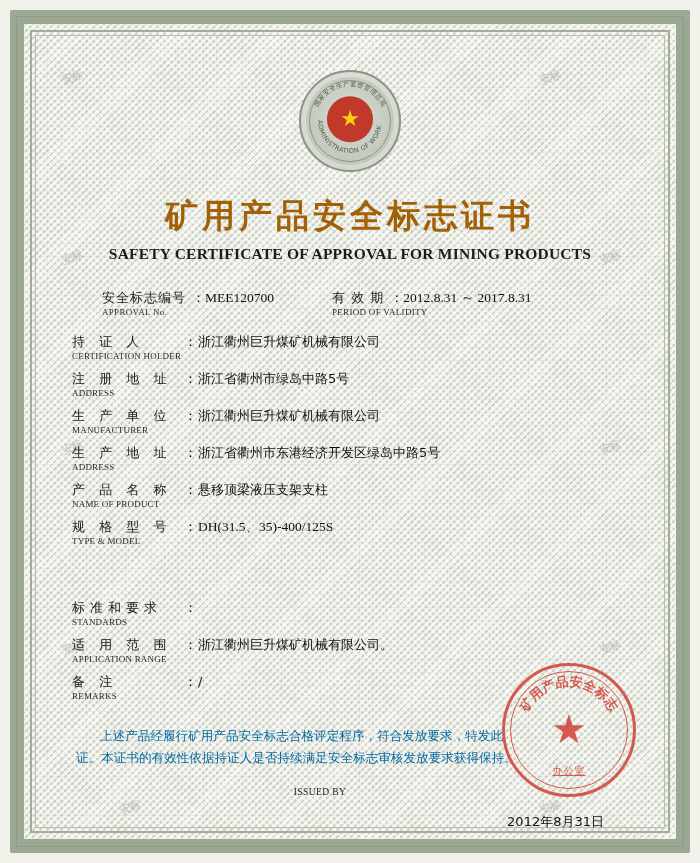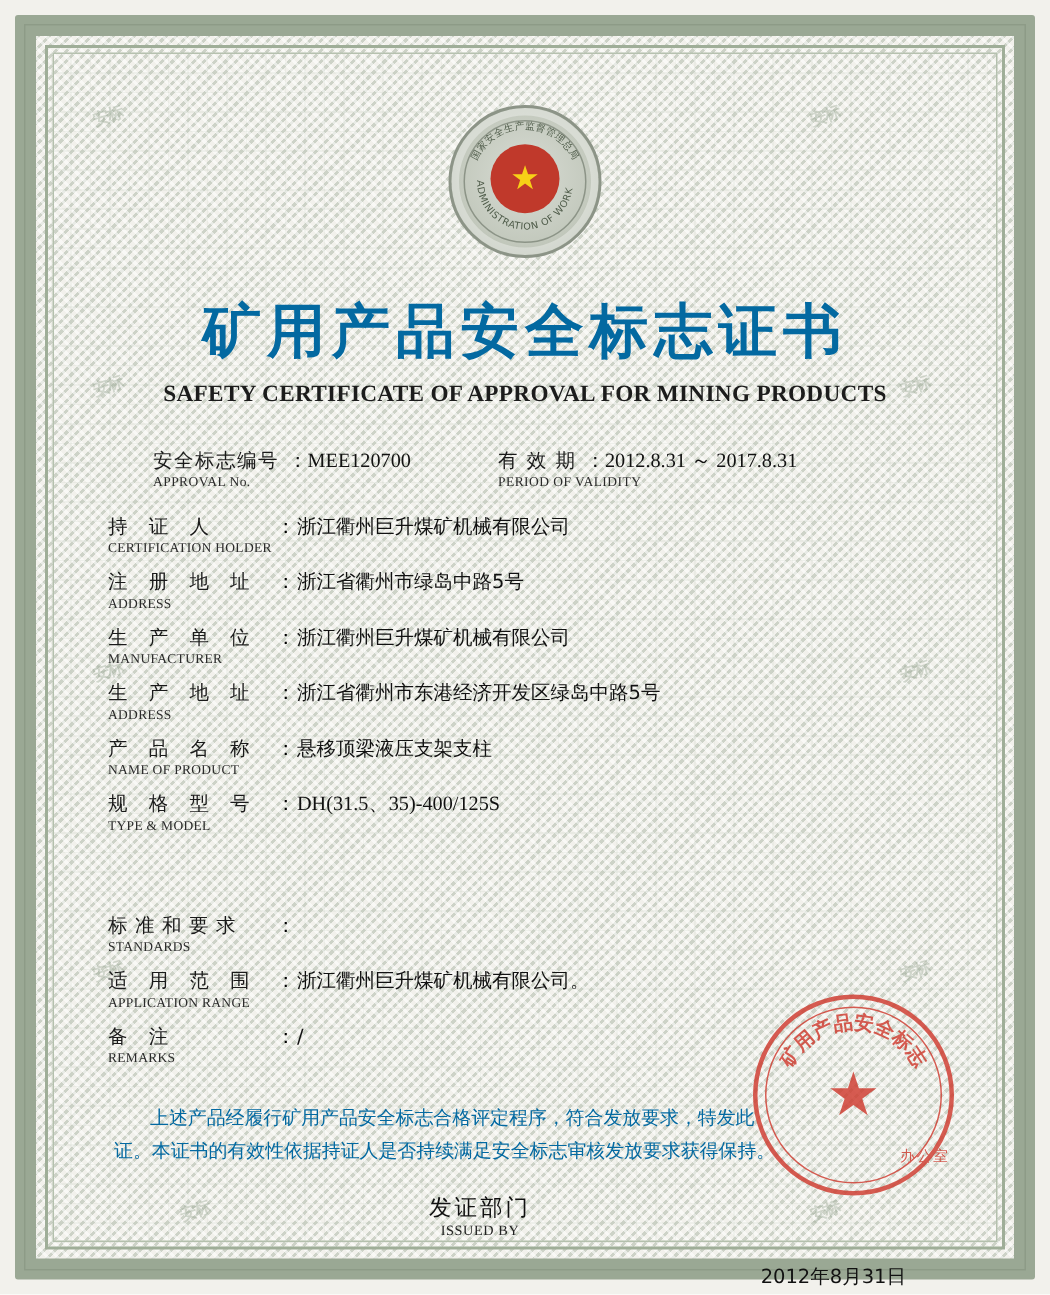--- a/index.html
+++ b/index.html
@@ -136,23 +136,23 @@
     fill: #4d5a48;
     letter-spacing: 0.4px;
   }
 
   
   .title-cn {
     margin-top: 22px;
     text-align: center;
     font-family: "DejaVu Sans", sans-serif;
     font-weight: bold;
-    font-size: 39px;
+    font-size: 33px;
     letter-spacing: 4px;
-    color: #0369a1;
+    color: #a16207;
   }
   .title-en {
     margin-top: 6px;
     text-align: center;
     font-family: "Liberation Serif", serif;
     font-weight: bold;
     font-size: 15.5px;
     letter-spacing: 0.2px;
     color: #1c1c1c;
   }
@@ -302,25 +302,26 @@
     font-family: "DejaVu Sans", sans-serif;
     font-size: 13px;
     fill: #cf3a2e;
     font-weight: bold;
   }
   .seal-bottom {
     position: absolute;
     left: 0;
     bottom: 16px;
     width: 100%;
-    text-align: right;
+    text-align: center;
     font-family: "DejaVu Sans", sans-serif;
     font-size: 10px;
     color: #cf3a2e;
     letter-spacing: 1px;
+    text-decoration: underline;
   }
 </style>
 </head>
 <body>
 
 <div id="certificate">
 
   <div class="border-outer"></div>
   <div class="border-inner"></div>
   <div class="bg-pattern"></div>
@@ -463,21 +464,20 @@
       </div>
 
     </div>
 
     <div class="statement">
       <span>上述产品经履行矿用产品安全标志合格评定程序，符合发放要求，特发此</span>
       <div class="l2">证。本证书的有效性依据持证人是否持续满足安全标志审核发放要求获得保持。</div>
     </div>
 
     <div class="issuer">
-      <div class="issuer-cn">发证部门</div>
       <div class="issuer-en">ISSUED BY</div>
     </div>
 
     <div class="issue-date">2012年8月31日</div>
 
   </div>
 
   <div class="seal">
     <svg width="128" height="128" viewBox="0 0 128 128">
       <defs>

